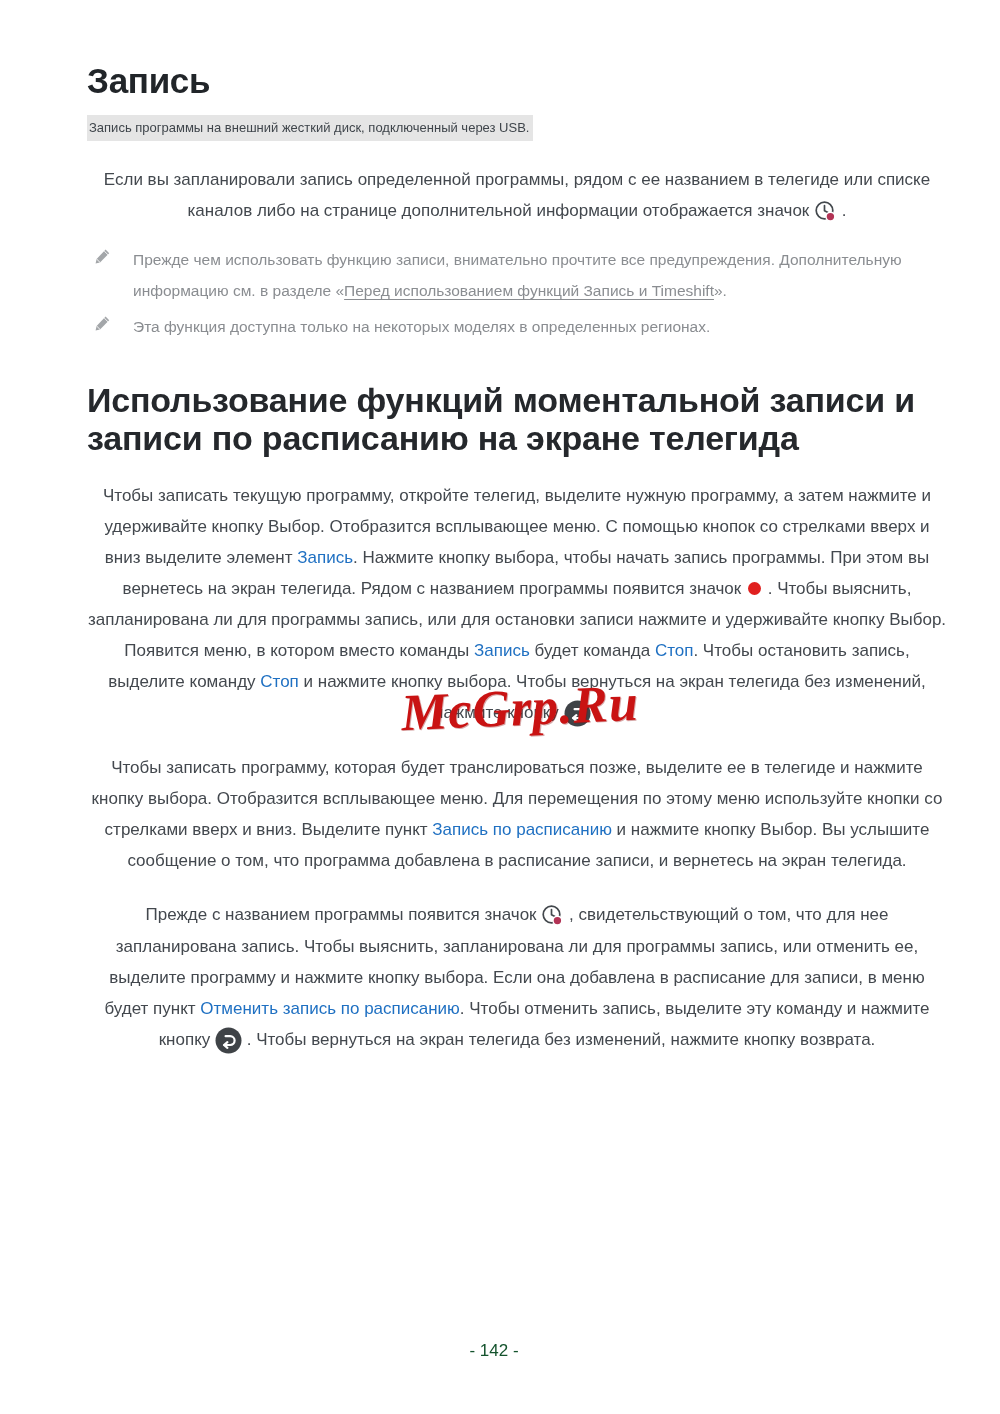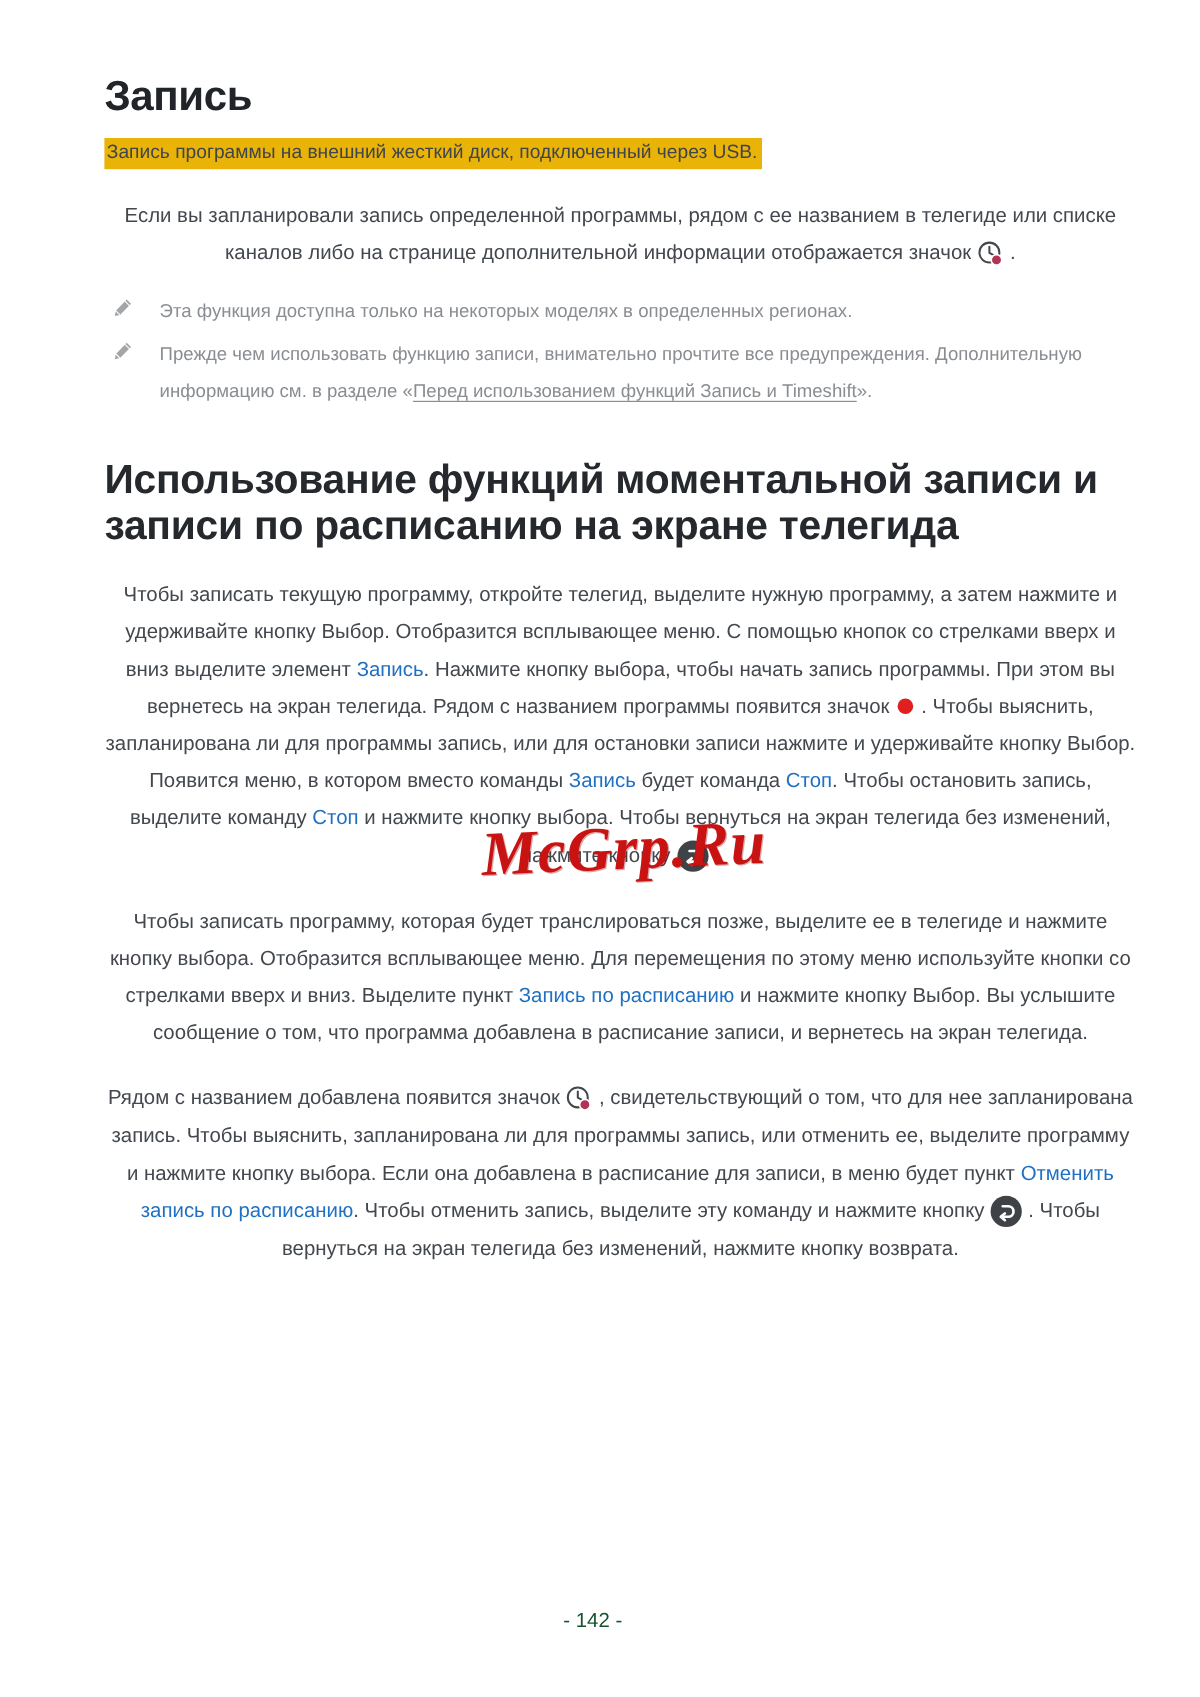--- a/index.html
+++ b/index.html
@@ -15,22 +15,22 @@
   .doc-title{
     margin:60px 0 0 0;
     font-size:35px;line-height:42px;font-weight:700;
     color:#212529;letter-spacing:-0.3px;
   }
 
   
   .summary-wrap{margin-top:13px;}
   .summary{
     display:inline-block;
-    background:#eab308;
-    font-size:16px;line-height:25px;
+    background:#e5e5e5;
+    font-size:13px;line-height:25px;
     padding:0 4px 1px 2px;
     color:#3f454b;
   }
 
   
   .para{
     margin-top:23px;
     font-size:17px;line-height:31px;color:#43484e;
     text-align:center;
   }
@@ -101,47 +101,47 @@
 
   <div class="notes">
     <div class="note">
       <span class="note-icon-col">
   <span class="icon icon-pencil"><svg width="17" height="17" viewBox="0 0 17 17">
               <path d="M11.6 1.6 L 15.2 5.2 L 6.0 14.4 L 1.6 15.4 L 2.6 11.0 Z" fill="#a3a6a9"></path>
               <path d="M2.6 11.0 L 6.0 14.4" stroke="#ffffff" stroke-width="0.9"></path>
               <path d="M10.2 3.0 L 14.0 6.8" stroke="#ffffff" stroke-width="0.9"></path>
             </svg></span>
 </span>
-      <span class="note-text"><span class="text-run">Эта функция доступна только на некоторых моделях в определенных регионах.</span></span>
+      <span class="note-text"><span class="text-run">Прежде чем использовать функцию записи, внимательно прочтите все предупреждения. Дополнительную информацию см. в разделе «</span><span class="note-link">Перед использованием функций Запись и Timeshift</span><span class="text-run">».</span></span>
     </div>
     <div class="note">
       <span class="note-icon-col">
   <span class="icon icon-pencil"><svg width="17" height="17" viewBox="0 0 17 17">
               <path d="M11.6 1.6 L 15.2 5.2 L 6.0 14.4 L 1.6 15.4 L 2.6 11.0 Z" fill="#a3a6a9"></path>
               <path d="M2.6 11.0 L 6.0 14.4" stroke="#ffffff" stroke-width="0.9"></path>
               <path d="M10.2 3.0 L 14.0 6.8" stroke="#ffffff" stroke-width="0.9"></path>
             </svg></span>
 </span>
-      <span class="note-text"><span class="text-run">Прежде чем использовать функцию записи, внимательно прочтите все предупреждения. Дополнительную информацию см. в разделе «</span><span class="note-link">Перед использованием функций Запись и Timeshift</span><span class="text-run">».</span></span>
+      <span class="note-text"><span class="text-run">Эта функция доступна только на некоторых моделях в определенных регионах.</span></span>
     </div>
   </div>
 
   <h2 class="section-heading">Использование функций моментальной записи и записи по расписанию на экране телегида</h2>
 
   <p class="para"><span class="text-run">Чтобы записать текущую программу, откройте телегид, выделите нужную программу, а затем нажмите и удерживайте кнопку Выбор. Отобразится всплывающее меню. С помощью кнопок со стрелками вверх и вниз выделите элемент </span><span class="link">Запись</span><span class="text-run">. Нажмите кнопку выбора, чтобы начать запись программы. При этом вы вернетесь на экран телегида. Рядом с названием программы появится значок </span>
   <span class="icon-record"></span>
 <span class="text-run">. Чтобы выяснить, запланирована ли для программы запись, или для остановки записи нажмите и удерживайте кнопку Выбор. Появится меню, в котором вместо команды </span><span class="link">Запись</span><span class="text-run"> будет команда </span><span class="link">Стоп</span><span class="text-run">. Чтобы остановить запись, выделите команду </span><span class="link">Стоп</span><span class="text-run"> и нажмите кнопку выбора. Чтобы вернуться на экран телегида без изменений, нажмите кнопку </span>
   <span class="icon icon-return"><svg width="27" height="27" viewBox="0 0 27 27">
           <circle cx="13.5" cy="13.5" r="13" fill="#3f4347"></circle>
           <path d="M10.6 9.2 H 15.2 A 4.4 4.4 0 0 1 15.2 18 H 9.4" fill="none" stroke="#ffffff" stroke-width="2.2" stroke-linecap="round" stroke-linejoin="round"></path>
           <path d="M12.4 15.2 L 9.0 18.0 L 12.4 20.8" fill="none" stroke="#ffffff" stroke-width="2.2" stroke-linecap="round" stroke-linejoin="round"></path>
         </svg></span>
 <span class="text-run">.</span></p>
   <p class="para"><span class="text-run">Чтобы записать программу, которая будет транслироваться позже, выделите ее в телегиде и нажмите кнопку выбора. Отобразится всплывающее меню. Для перемещения по этому меню используйте кнопки со стрелками вверх и вниз. Выделите пункт </span><span class="link">Запись по расписанию</span><span class="text-run"> и нажмите кнопку Выбор. Вы услышите сообщение о том, что программа добавлена в расписание записи, и вернетесь на экран телегида.</span></p>
-  <p class="para"><span class="text-run">Рядом с названием добавлена появится значок </span>
+  <p class="para"><span class="text-run">Прежде с названием программы появится значок </span>
   <span class="icon icon-clock"><svg width="23" height="23" viewBox="0 0 23 23">
           <circle cx="10.5" cy="10.5" r="8.3" fill="none" stroke="#43484d" stroke-width="1.7"></circle>
           <path d="M10.5 5.6 V 10.7 L 14 12.6" fill="none" stroke="#43484d" stroke-width="1.7" stroke-linecap="round" stroke-linejoin="round"></path>
           <circle cx="16.4" cy="16.6" r="4.4" fill="#b23355" stroke="#ffffff" stroke-width="1.4"></circle>
         </svg></span>
 <span class="text-run">, свидетельствующий о том, что для нее запланирована запись. Чтобы выяснить, запланирована ли для программы запись, или отменить ее, выделите программу и нажмите кнопку выбора. Если она добавлена в расписание для записи, в меню будет пункт </span><span class="link">Отменить запись по расписанию</span><span class="text-run">. Чтобы отменить запись, выделите эту команду и нажмите кнопку </span>
   <span class="icon icon-return"><svg width="27" height="27" viewBox="0 0 27 27">
           <circle cx="13.5" cy="13.5" r="13" fill="#3f4347"></circle>
           <path d="M10.6 9.2 H 15.2 A 4.4 4.4 0 0 1 15.2 18 H 9.4" fill="none" stroke="#ffffff" stroke-width="2.2" stroke-linecap="round" stroke-linejoin="round"></path>
           <path d="M12.4 15.2 L 9.0 18.0 L 12.4 20.8" fill="none" stroke="#ffffff" stroke-width="2.2" stroke-linecap="round" stroke-linejoin="round"></path>

